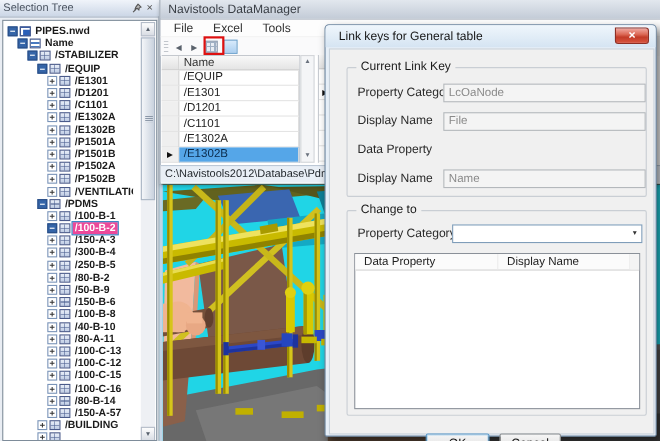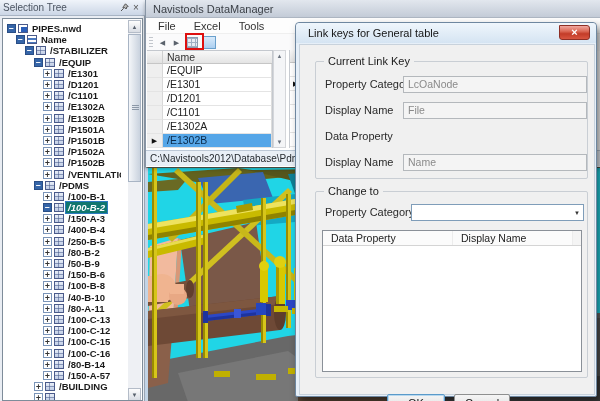--- a/index.html
+++ b/index.html
@@ -25,21 +25,21 @@
     font-family:"DejaVu Sans Mono",monospace; }
   .exp.minus { background:#3565A8; border-color:#2A4E86; color:#fff; }
   .nicon { width:10px; height:9px; min-width:10px; margin-right:2px; border:1px solid #4A5A8A;
     background:linear-gradient(#E8EEF8,#BFCCE4); }
   .nicon.group { background-image:
       linear-gradient(90deg, transparent 3px, rgba(70,90,140,.55) 3px, rgba(70,90,140,.55) 4px, transparent 4px),
       linear-gradient(0deg, transparent 3px, rgba(70,90,140,.55) 3px, rgba(70,90,140,.55) 4px, transparent 4px),
       linear-gradient(#E8EEF8,#BFCCE4); }
   .nicon.nwd { background:#2B5FB8; box-shadow:inset 2px 2px 0 #fff; }
   .nicon.scene { background:repeating-linear-gradient(#FFFFFF 0 2px, #4A7AC0 2px 4px); }
-  .titem.sel .tlabel { background:#0f766e; color:#FFFFFF; outline:1px solid #2C7BC0;font-style:italic; }
+  .titem.sel .tlabel { background:#ec4899; color:#FFFFFF; outline:1px solid #2C7BC0; }
   .tlabel { padding:0 2px; }
   
   #tree-scrollbar { position:absolute; right:1px; top:1px; width:13px; height:381px; background:#EEF0F4; }
   .sb-btn { position:absolute; left:0; width:13px; height:13px; background:linear-gradient(#FDFDFD,#D9DDE4);
     border:1px solid #B4BCC8; font-size:6px; color:#57606C; display:flex; align-items:center; justify-content:center; }
   #tree-sb-thumb { position:absolute; left:0; top:14px; width:13px; height:148px;
     background:linear-gradient(90deg,#F4F6F9,#C9D2DE); border:1px solid #A8B4C4; }
   #tree-sb-grip { position:absolute; left:3px; top:70px; width:7px; height:6px;
     background:repeating-linear-gradient(#8C98A8 0 1px, transparent 1px 2px); }
 
@@ -320,21 +320,21 @@
             <span class="tlabel">/100-B-2</span>
           </div>
           <div class="titem" style="padding-left: 39px;">
             <span class="exp plus">+</span>
             <span class="nicon group"></span>
             <span class="tlabel">/150-A-3</span>
           </div>
           <div class="titem" style="padding-left: 39px;">
             <span class="exp plus">+</span>
             <span class="nicon group"></span>
-            <span class="tlabel">/400-B-4</span>
+            <span class="tlabel">/300-B-4</span>
           </div>
           <div class="titem" style="padding-left: 39px;">
             <span class="exp plus">+</span>
             <span class="nicon group"></span>
             <span class="tlabel">/250-B-5</span>
           </div>
           <div class="titem" style="padding-left: 39px;">
             <span class="exp plus">+</span>
             <span class="nicon group"></span>
             <span class="tlabel">/80-B-2</span>

